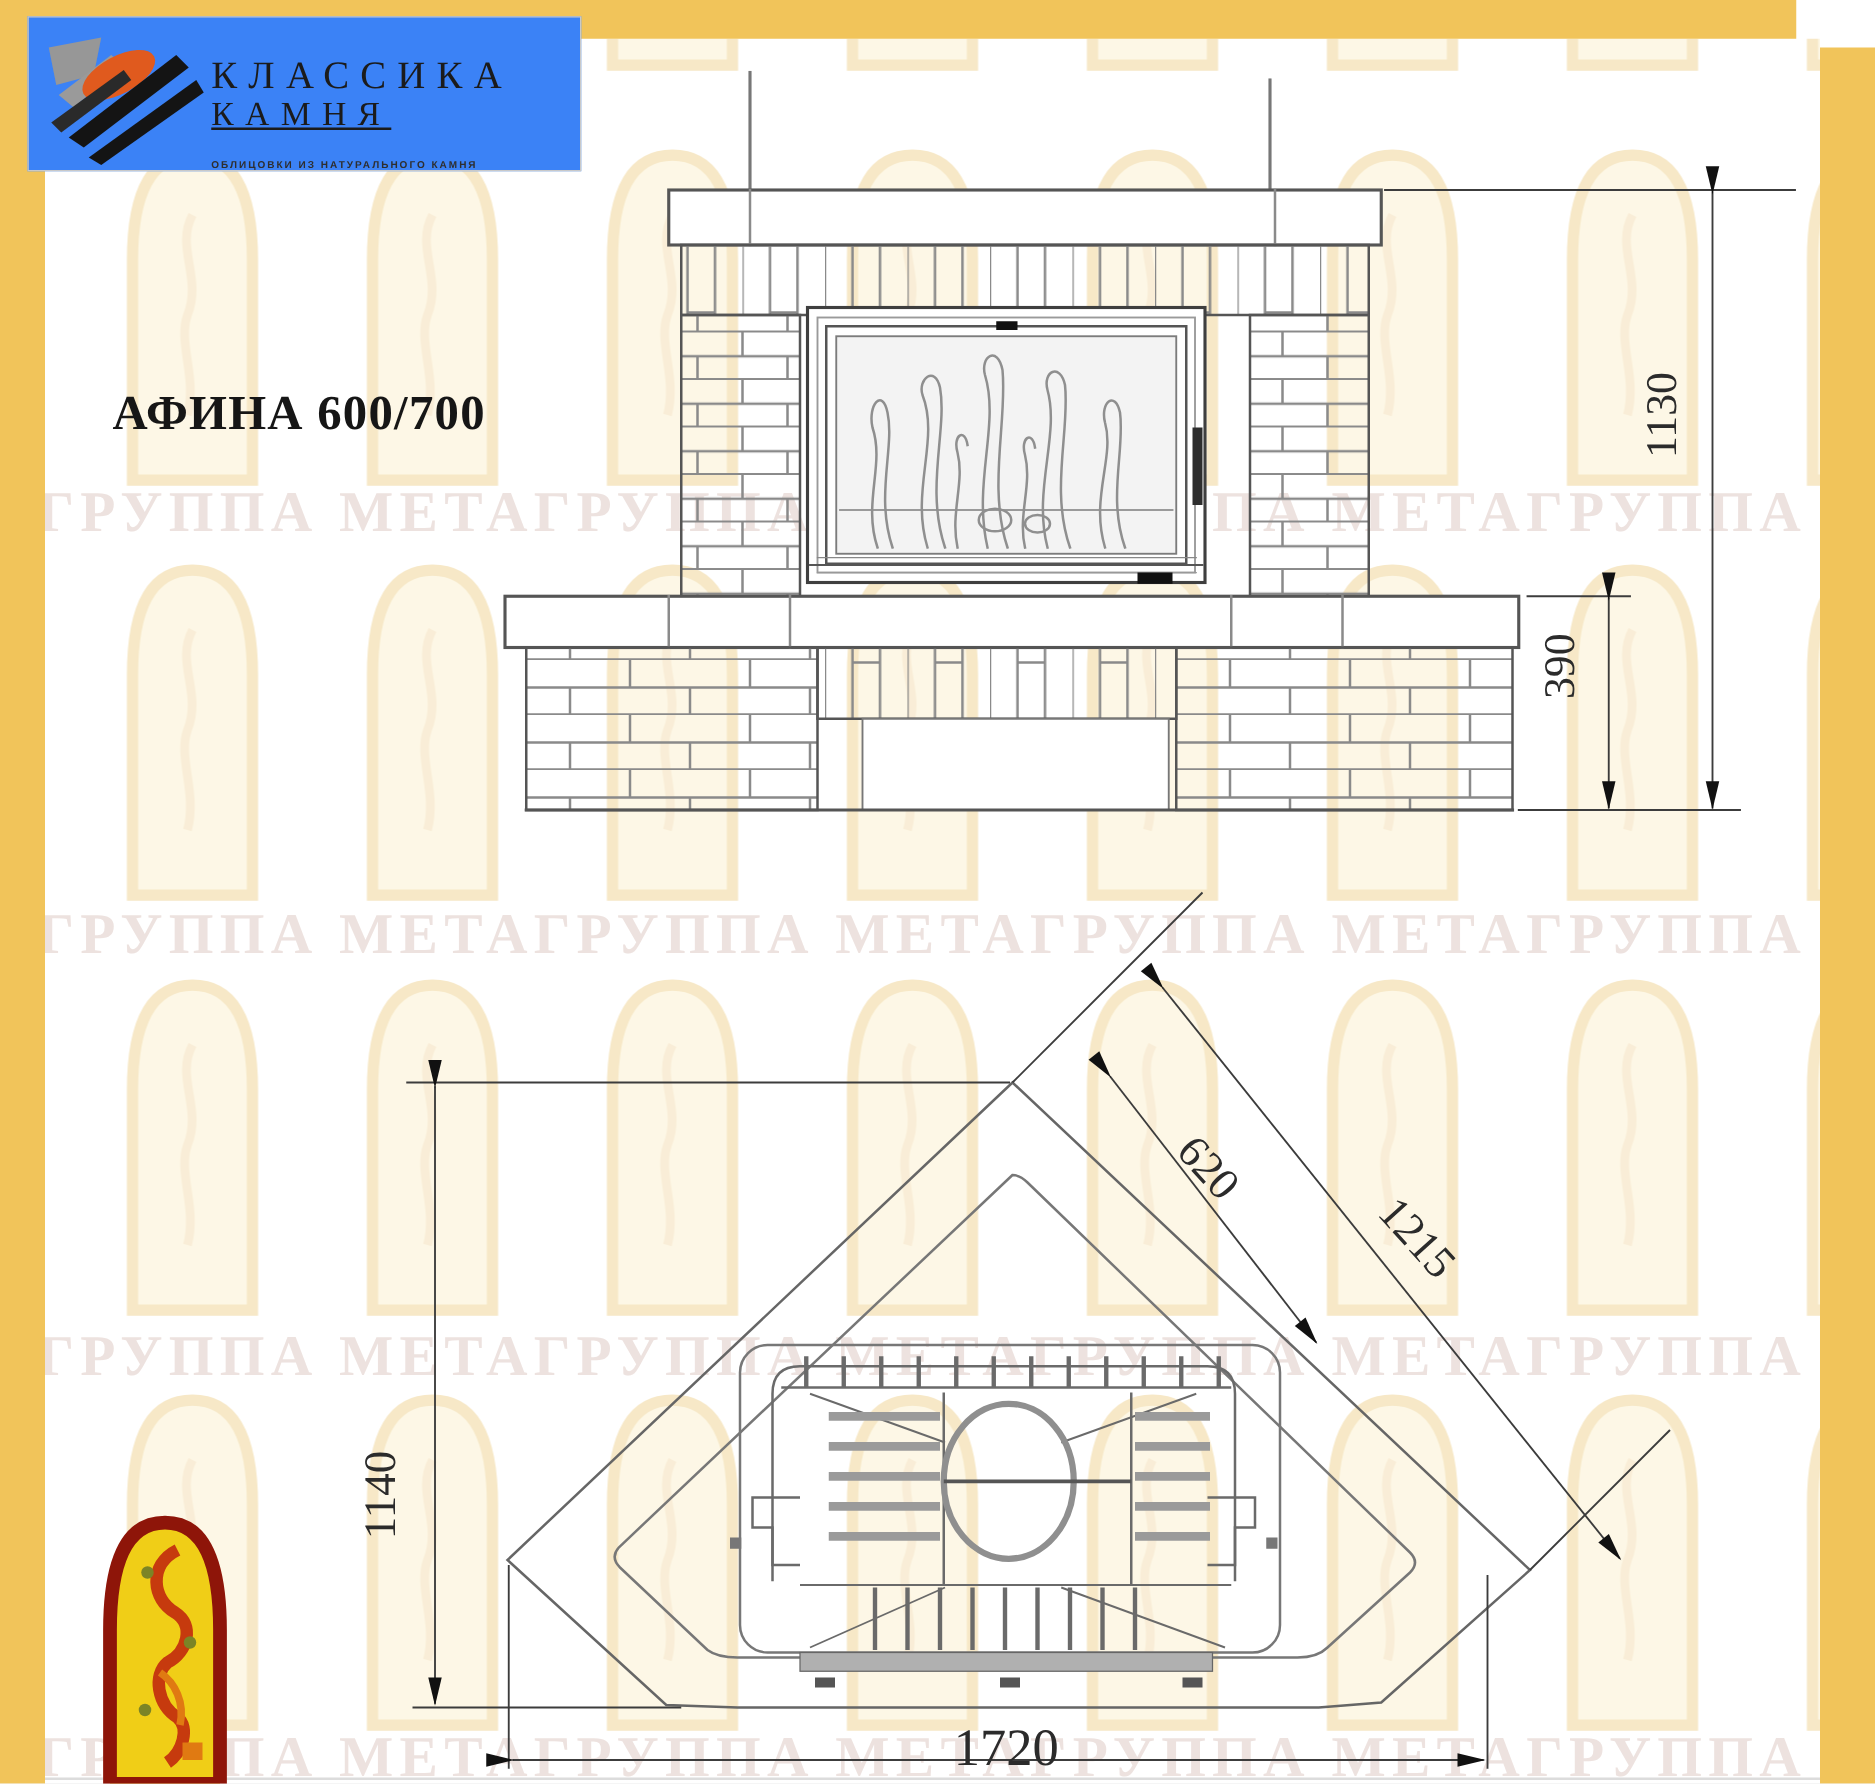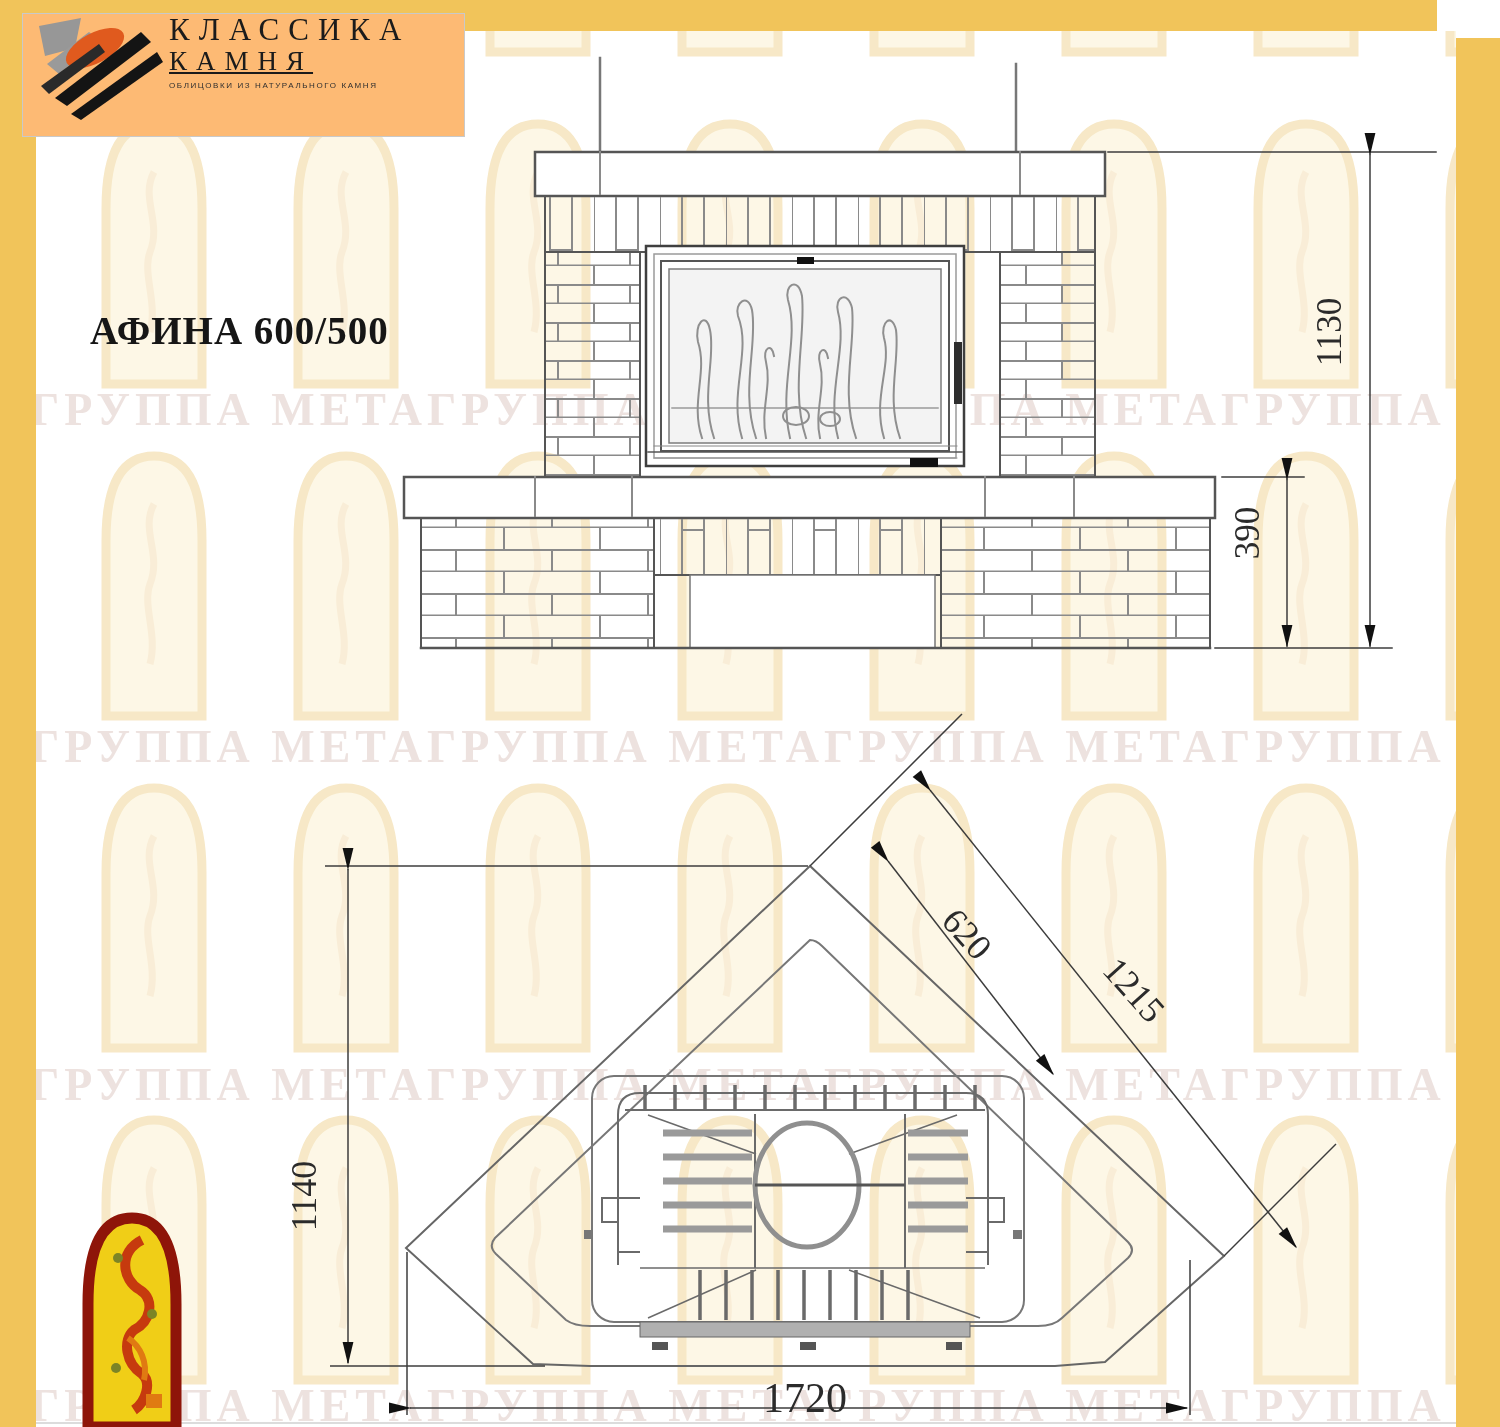--- a/index.html
+++ b/index.html
@@ -10,37 +10,37 @@
     overflow:hidden;
     font-family:"Liberation Serif", serif;
   }
   .strip{position:absolute;z-index:30;}
   #strip-top{left:0;top:0;width:1437px;height:31px;}
   #strip-left{left:0;top:0;width:36px;height:1427px;}
   #strip-right{left:1456px;top:38px;width:44px;height:1389px;}
   #drawing-svg{position:absolute;left:0;top:0;z-index:10;}
   #logo-box{
     position:absolute;left:22px;top:13px;width:441px;height:122px;
-    background:#fdba74;border:1px solid #c9c9c9;z-index:40;
-    display:flex;align-items:flex-start;
+    background:#3b82f6;border:1px solid #c9c9c9;z-index:40;
+    display:flex;align-items:flex-end;
   }
   #logo-graphic{width:140px;height:110px;flex:0 0 auto;margin-left:6px;}
   #logo-text{flex:1;padding-right:6px;}
   #logo-line1{
     font-size:31px;letter-spacing:9px;color:#1b1b1b;line-height:1.05;
     font-family:"Liberation Serif",serif;
   }
   #logo-line2{
     font-size:27px;letter-spacing:9px;color:#1b1b1b;line-height:1.05;
     font-family:"Liberation Serif",serif;
     text-decoration:underline;
   }
   #logo-tagline{
-    margin-top:6px;font-size:8px;letter-spacing:1.6px;color:#2e2e2e;
-    font-weight:normal;font-family:"Liberation Sans",sans-serif;white-space:nowrap;
+    margin-top:22px;font-size:8px;letter-spacing:1.6px;color:#2e2e2e;
+    font-weight:bold;font-family:"Liberation Sans",sans-serif;white-space:nowrap;
   }
   #model-title{
     position:absolute;left:90px;top:308px;z-index:40;
     font-size:39px;font-weight:bold;letter-spacing:1px;color:#161616;
     font-family:"Liberation Serif",serif;white-space:nowrap;
   }
   .dim-label{font-family:"Liberation Serif",serif;fill:#2b2b2b;}
   .wm-text{
     font-family:"Liberation Serif",serif;font-weight:bold;
     fill:rgba(196,160,150,0.30);letter-spacing:5px;
@@ -277,14 +277,14 @@
       <path d="M42,100 L128,38 L134,48 L52,106 Z" fill="#141414"></path>
       <path d="M12,72 L70,30 L76,38 L20,80 Z" fill="#2a2a2a"></path>
     </svg>
     <div id="logo-text">
       <div id="logo-line1">КЛАССИКА</div>
       <div id="logo-line2">КАМНЯ</div>
       <div id="logo-tagline">ОБЛИЦОВКИ ИЗ НАТУРАЛЬНОГО КАМНЯ</div>
     </div>
   </div>
 
-  <div id="model-title">АФИНА 600/500</div>
+  <div id="model-title">АФИНА 600/700</div>
 </div>
 
 </body></html>

